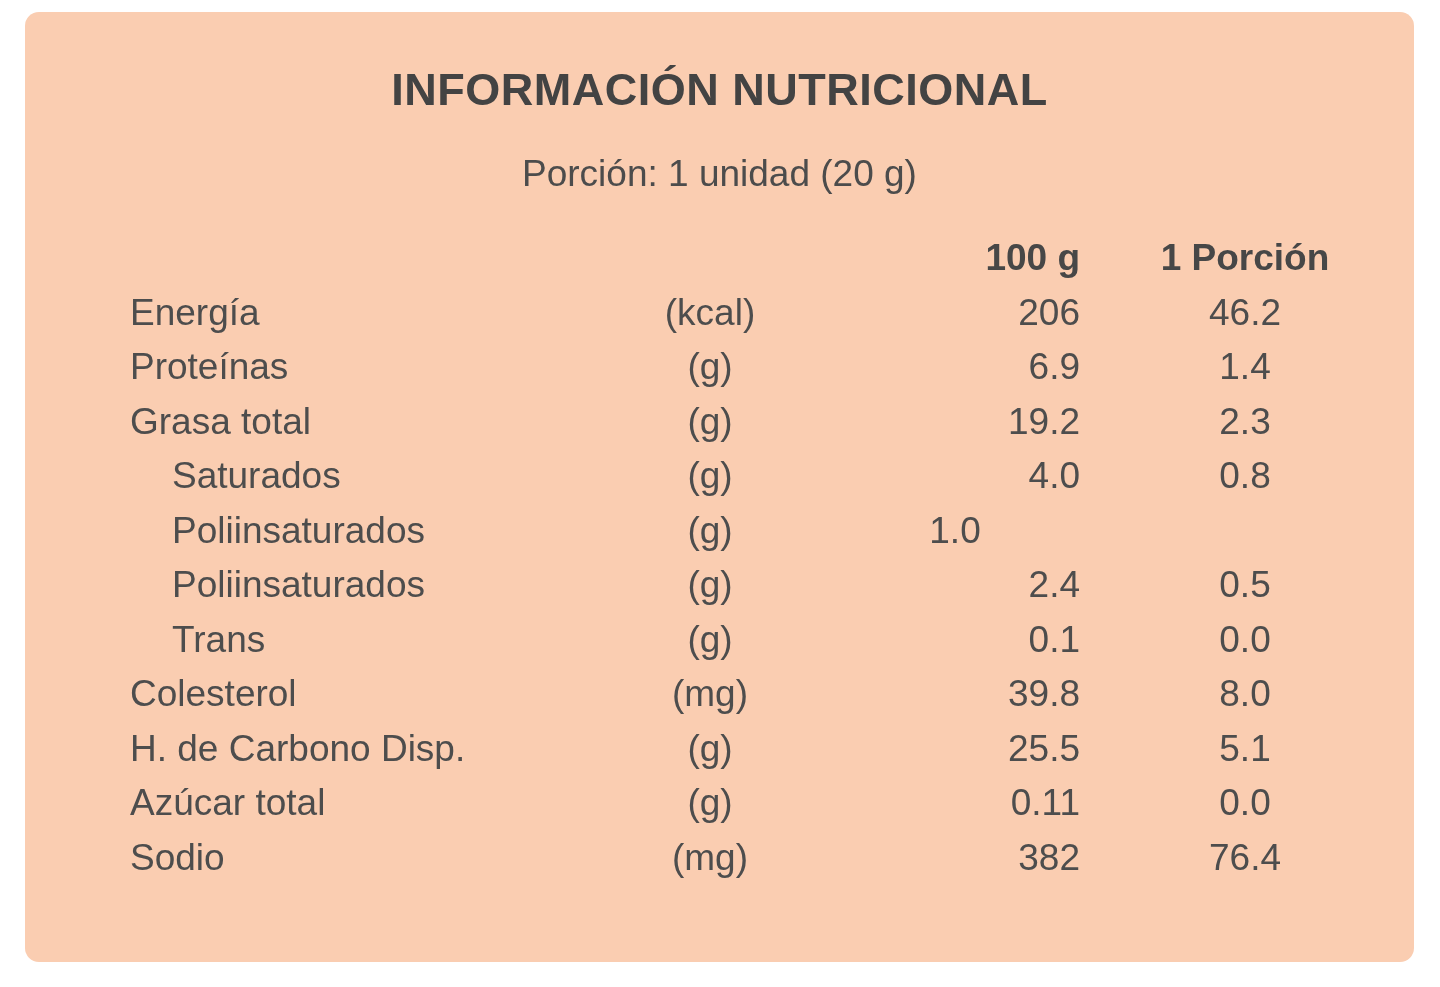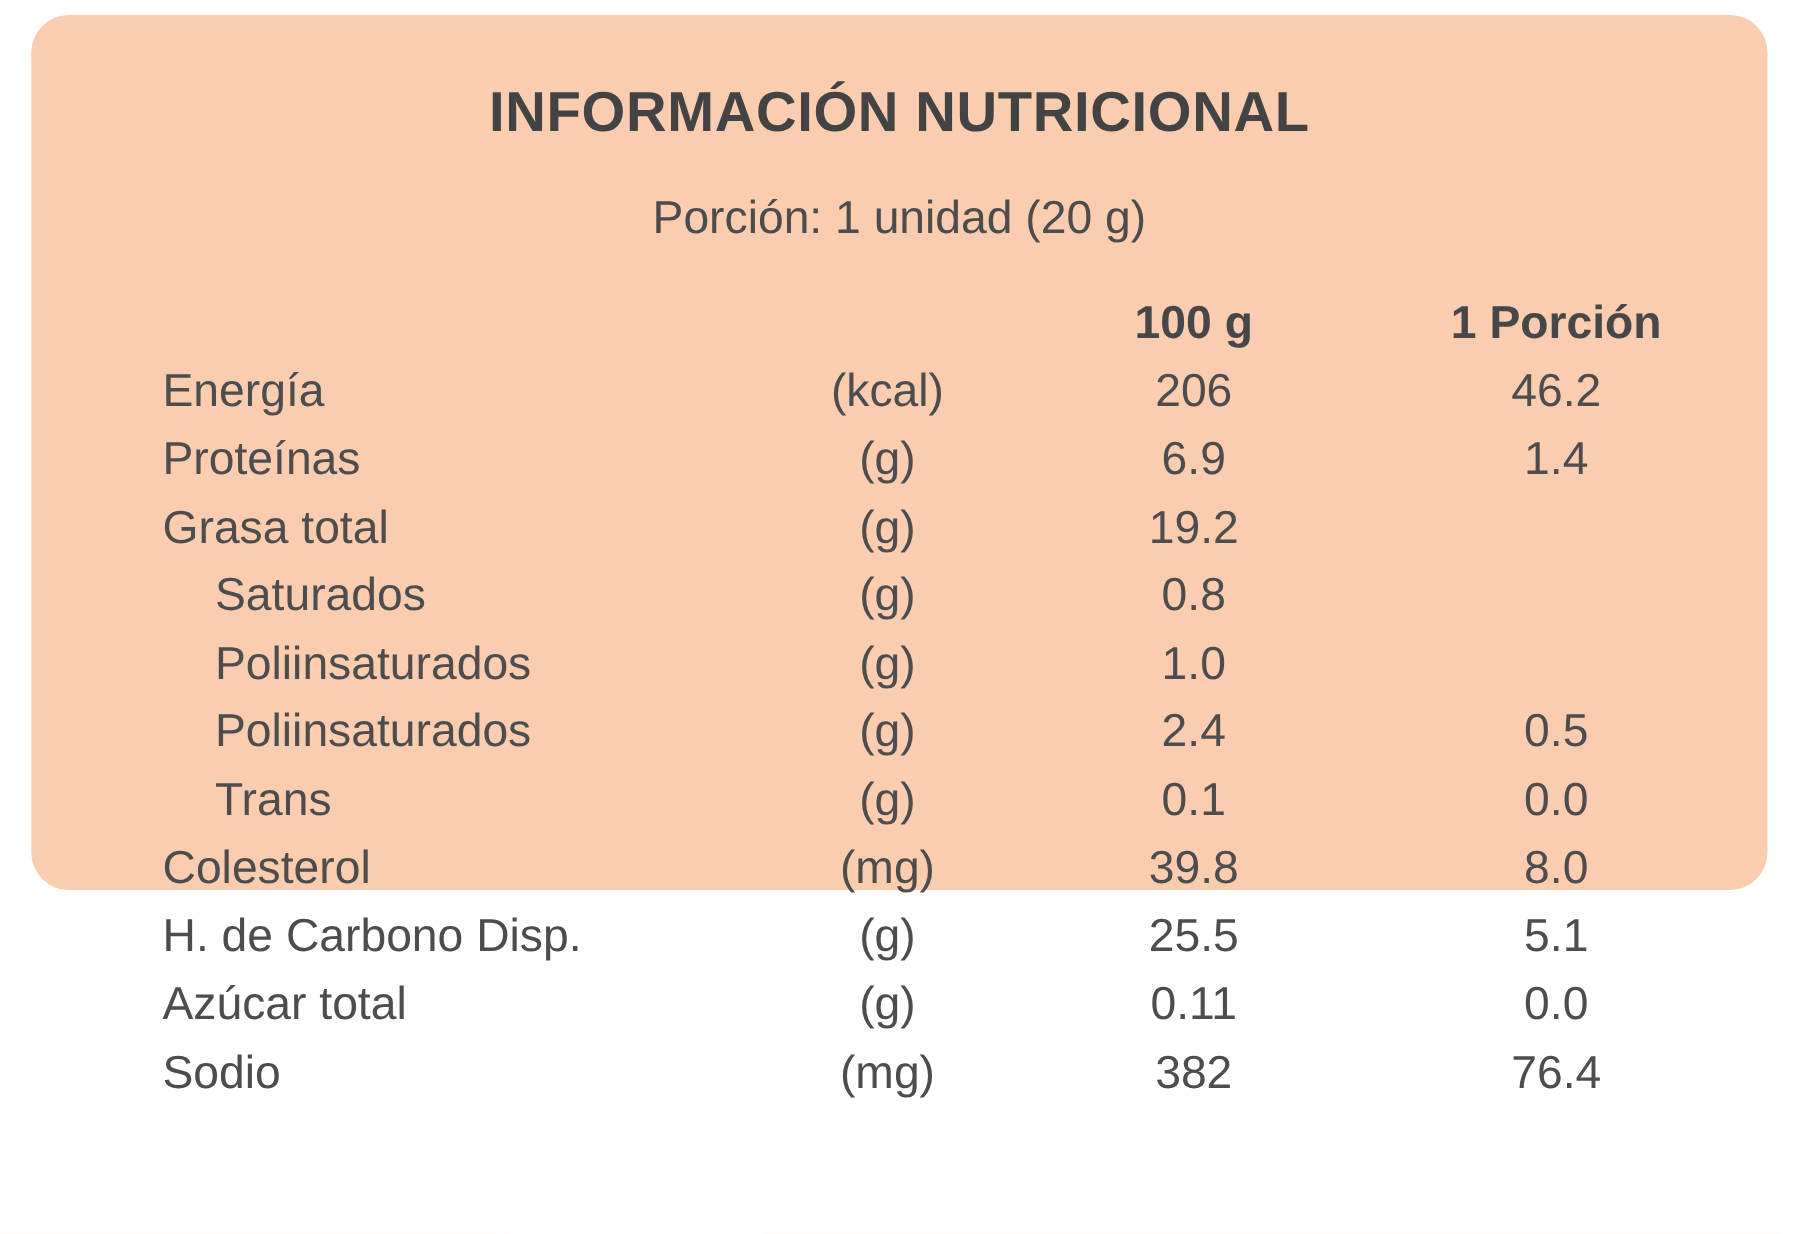--- a/index.html
+++ b/index.html
@@ -8,23 +8,23 @@
     height: 987px;
     background: #ffffff;
     font-family: "Liberation Sans", sans-serif;
     overflow: hidden;
   }
   .card {
     position: absolute;
     left: 25px;
     top: 12px;
     width: 1389px;
-    height: 700px;
+    height: 950px;
     background: #FACDB1;
-    border-radius: 30px;
+    border-radius: 14px;
     color: #4D4D4D;
   }
   .title {
     text-align: center;
     font-size: 45px;
     font-weight: 700;
     letter-spacing: 0.5px;
     color: #434343;
     padding-top: 52px;
     line-height: 52px;
@@ -43,21 +43,21 @@
   }
   .trow {
     display: grid;
     grid-template-columns: 460px 240px 250px 330px;
     line-height: 54.5px;
     align-items: baseline;
   }
   .trow .c-label   { text-align: left; white-space: nowrap; }
   .trow.indent .c-label { padding-left: 42px; }
   .trow .c-unit    { text-align: center; }
-  .trow .c-100     { text-align: center; }
+  .trow .c-100     { text-align: right; }
   .trow .c-portion { text-align: center; }
   .thead { font-weight: 700; color: #474747; }
 </style>
 </head>
 <body>
 
 <div class="card" style="background: rgb(250, 205, 177); color: rgb(77, 77, 77);">
   <div class="title">INFORMACIÓN NUTRICIONAL</div>
   <div class="subtitle">Porción: 1 unidad (20 g)</div>
 
@@ -78,24 +78,26 @@
         <div class="trow">
     <span class="c-label">Proteínas</span>
     <span class="c-unit">(g)</span>
     <span class="c-100">6.9</span>
     <span class="c-portion">1.4</span>
   </div>
         <div class="trow">
     <span class="c-label">Grasa total</span>
     <span class="c-unit">(g)</span>
     <span class="c-100">19.2</span>
+    <span class="c-portion">2.3</span>
   </div>
         <div class="trow indent">
     <span class="c-label">Saturados</span>
     <span class="c-unit">(g)</span>
+    <span class="c-100">4.0</span>
     <span class="c-portion">0.8</span>
   </div>
         <div class="trow indent">
     <span class="c-label">Poliinsaturados</span>
     <span class="c-unit">(g)</span>
     <span class="c-portion">1.0</span>
   </div>
         <div class="trow indent">
     <span class="c-label">Poliinsaturados</span>
     <span class="c-unit">(g)</span>

